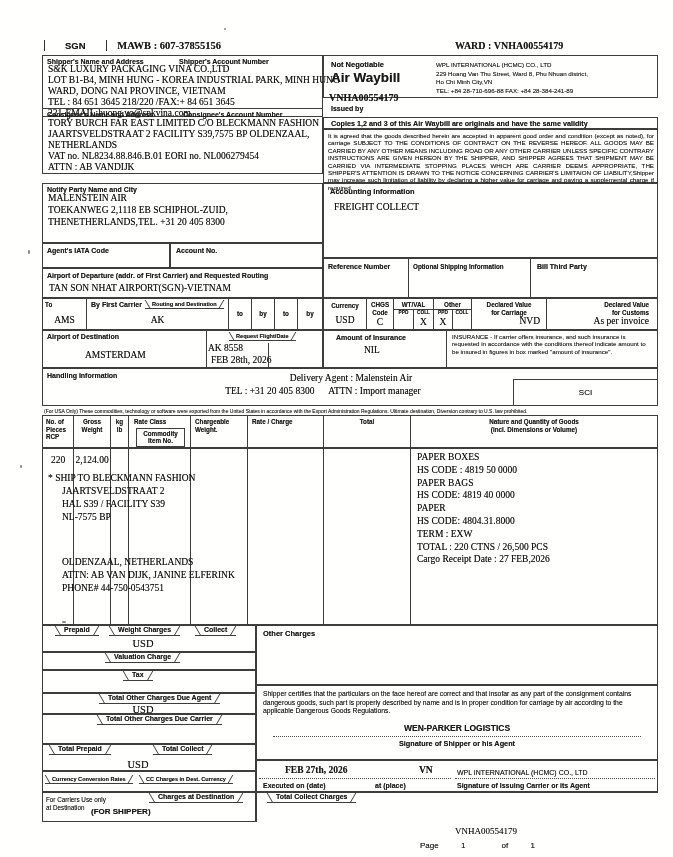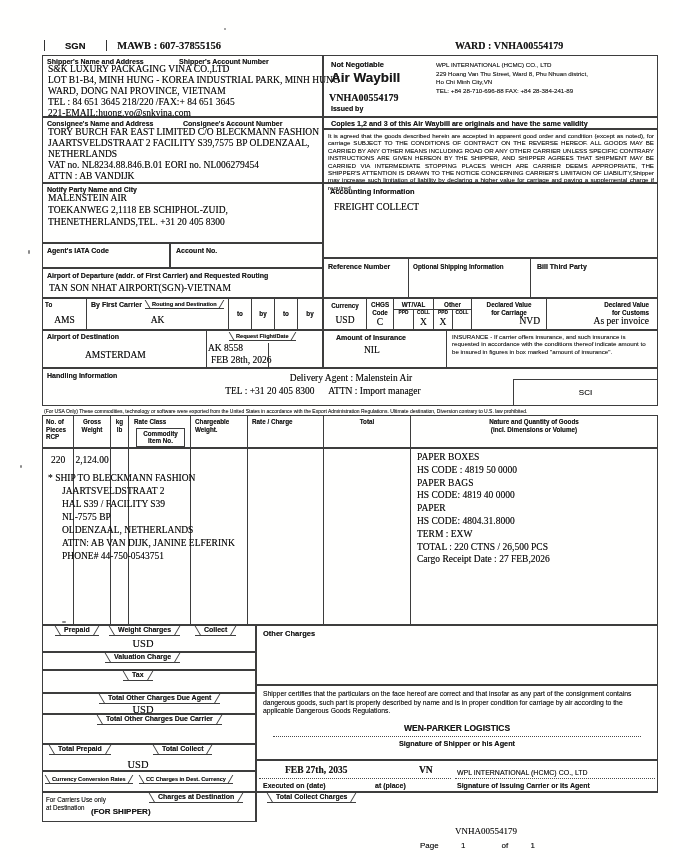--- a/index.html
+++ b/index.html
@@ -49,21 +49,21 @@
     <span class="abs flab" style="left:136px;top:2px;">Shipper's Account Number</span>
     <div class="abs tval" style="left:5px;top:8px;line-height:11px;white-space:nowrap;">
       <div>S&amp;K LUXURY PACKAGING VINA CO.,LTD</div>
       <div>LOT B1-B4, MINH HUNG - KOREA INDUSTRIAL PARK, MINH HUNG</div>
       <div>WARD, DONG NAI PROVINCE, VIETNAM</div>
       <div>TEL : 84 651 3645 218/220 /FAX:+ 84 651 3645</div>
       <div>221-EMAIL:huong.vo@snkvina.com</div>
     </div>
   </div>
 
-  <div class="abs bx" style="left:42px;top:117px;width:281px;height:66px;">
+  <div class="abs bx" style="left:42px;top:108px;width:281px;height:66px;">
     <span class="abs flab" style="left:4px;top:2px;">Consignee's Name and Address</span>
     <span class="abs flab" style="left:140px;top:2px;">Consignee's Account Number</span>
     <div class="abs tval" style="left:5px;top:9px;line-height:11px;white-space:nowrap;">
       <div>TORY BURCH FAR EAST LIMITED C/O BLECKMANN FASHION</div>
       <div>JAARTSVELDSTRAAT 2 FACILITY S39,7575 BP OLDENZAAL,</div>
       <div>NETHERLANDS</div>
       <div>VAT no. NL8234.88.846.B.01   EORI no. NL006279454</div>
       <div>ATTN : AB VANDIJK</div>
     </div>
   </div>
@@ -108,21 +108,21 @@
   <div class="abs bx" style="left:42px;top:330px;width:281px;height:38px;">
     <span class="abs flab" style="left:4px;top:2px;">Airport of Destination</span>
     <span class="abs tval" style="left:42px;top:18px;">AMSTERDAM</span>
     <div class="vline" style="left:163px;top:0;height:100%;"></div>
     <span class="trap sm" style="left:186px;top:1px;">Request Flight/Date</span>
     <span class="abs tval" style="left:165px;top:11px;white-space:nowrap;">AK 8558</span>
     <span class="abs tval" style="left:168px;top:23px;white-space:nowrap;">FEB 28th, 2026</span>
     <div class="vline" style="left:225px;top:12px;height:26px;"></div>
   </div>
 
-  <div class="abs bx" style="left:323px;top:55px;width:335px;height:62px;">
+  <div class="abs bx" style="left:323px;top:55px;width:335px;height:43px;">
     <span class="abs" style="left:7px;top:4px;font:bold 7.5px/9px 'Liberation Sans',sans-serif;">Not Negotiable</span>
     <span class="abs" style="left:7px;top:14px;font:bold 13.5px/15px 'Liberation Sans',sans-serif;">Air Waybill</span>
     <span class="abs" style="left:5px;top:36px;font:bold 10px/11px 'Liberation Serif',serif;">VNHA00554179</span>
     <span class="abs flab" style="left:7px;top:49px;">Issued by</span>
     <div class="abs tiny" style="left:112px;top:5px;line-height:8.6px;width:220px;">
       <div>WPL INTERNATIONAL (HCMC) CO., LTD</div>
       <div>229 Hoang Van Thu Street, Ward 8, Phu Nhuan district,</div>
       <div>Ho Chi Minh City,VN</div>
       <div>TEL: +84 28-710-696-88 FAX: +84 28-384-241-89</div>
     </div>
@@ -275,21 +275,21 @@
       <div>TOTAL : 220 CTNS / 26,500 PCS</div>
       <div>Cargo Receipt Date : 27 FEB,2026</div>
     </div>
   </div>
 
   <div class="abs tval" style="left:48px;top:472px;line-height:13px;white-space:nowrap;">
     <div>* SHIP TO  BLECKMANN FASHION</div>
     <div style="padding-left:14px;">JAARTSVELDSTRAAT 2</div>
     <div style="padding-left:14px;">HAL S39 / FACILITY S39</div>
     <div style="padding-left:14px;">NL-7575 BP</div>
-    <div style="padding-left:14px;">OLDENZAAL, NETHERLANDS</div>
+    <div style="padding-left:14px;margin-top:32px;">OLDENZAAL, NETHERLANDS</div>
     <div style="padding-left:14px;">ATTN: AB VAN DIJK, JANINE ELFERINK</div>
     <div style="padding-left:14px;">PHONE# 44-750-0543751</div>
   </div>
 
   <div class="abs bx" style="left:42px;top:625px;width:214px;height:27px;">
     <span class="trap" style="left:12px;top:-1px;">Prepaid</span>
     <span class="trap" style="left:66px;top:-1px;">Weight Charges</span>
     <span class="trap" style="left:152px;top:-1px;">Collect</span>
     <span class="abs tval11 ctr" style="left:60px;top:11px;width:80px;">USD</span>
   </div>
@@ -329,21 +329,21 @@
     <div class="abs ctr" style="left:0;top:37px;width:100%;font:bold 8.5px/10px 'Liberation Sans',sans-serif;">WEN-PARKER LOGISTICS</div>
     <div class="abs dotl" style="left:16px;top:50px;width:368px;"></div>
     <div class="abs ctr" style="left:0;top:53px;width:100%;font:bold 7.3px/9px 'Liberation Sans',sans-serif;">Signature of Shipper or his Agent</div>
   </div>
 
   <div class="abs bx" style="left:256px;top:625px;width:402px;height:60px;">
     <span class="abs" style="left:6px;top:3px;font:bold 7.5px/9px 'Liberation Sans',sans-serif;">Other Charges</span>
   </div>
 
   <div class="abs bx" style="left:256px;top:760px;width:402px;height:32px;">
-    <span class="abs" style="left:28px;top:4px;font:bold 9.5px/11px 'Liberation Serif',serif;">FEB 27th, 2035</span>
+    <span class="abs" style="left:28px;top:4px;font:bold 9.5px/11px 'Liberation Serif',serif;">FEB 27th, 2026</span>
     <span class="abs" style="left:162px;top:4px;font:bold 9.5px/11px 'Liberation Serif',serif;">VN</span>
     <span class="abs" style="left:200px;top:8px;font:7px/8px 'Liberation Sans',sans-serif;">WPL INTERNATIONAL (HCMC) CO., LTD</span>
     <div class="abs dotl" style="left:2px;top:17px;width:192px;"></div>
     <div class="abs dotl" style="left:198px;top:17px;width:200px;"></div>
     <span class="abs flab" style="left:6px;top:21px;">Executed on (date)</span>
     <span class="abs flab" style="left:118px;top:21px;">at (place)</span>
     <span class="abs flab" style="left:200px;top:21px;">Signature of Issuing Carrier or its Agent</span>
   </div>
 
   <div class="abs bx" style="left:256px;top:792px;width:402px;height:30px;border-right:none;border-bottom:none;">

